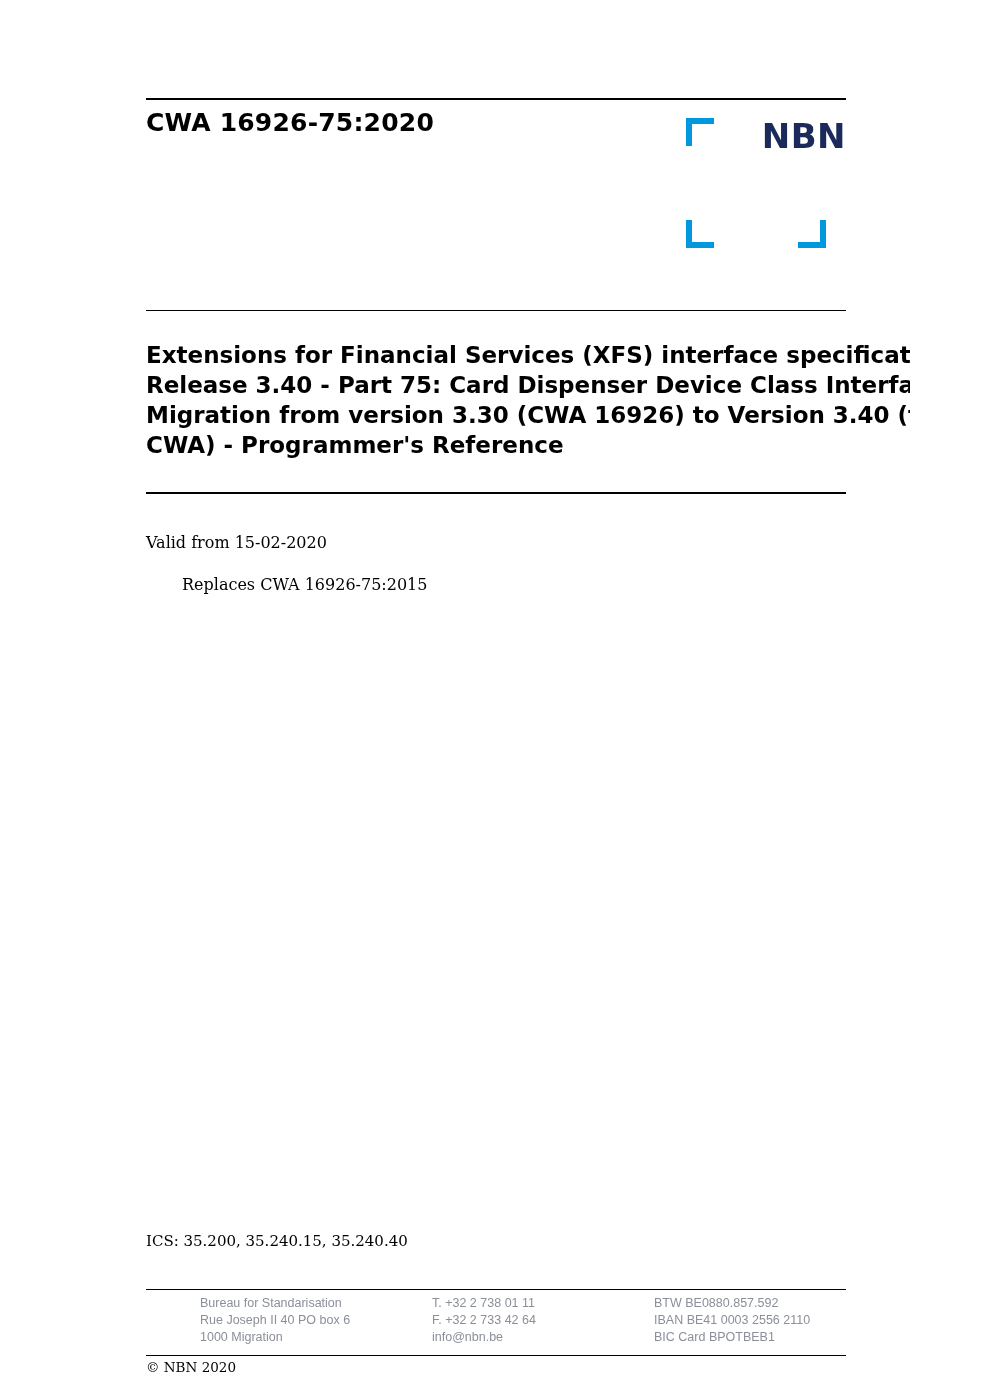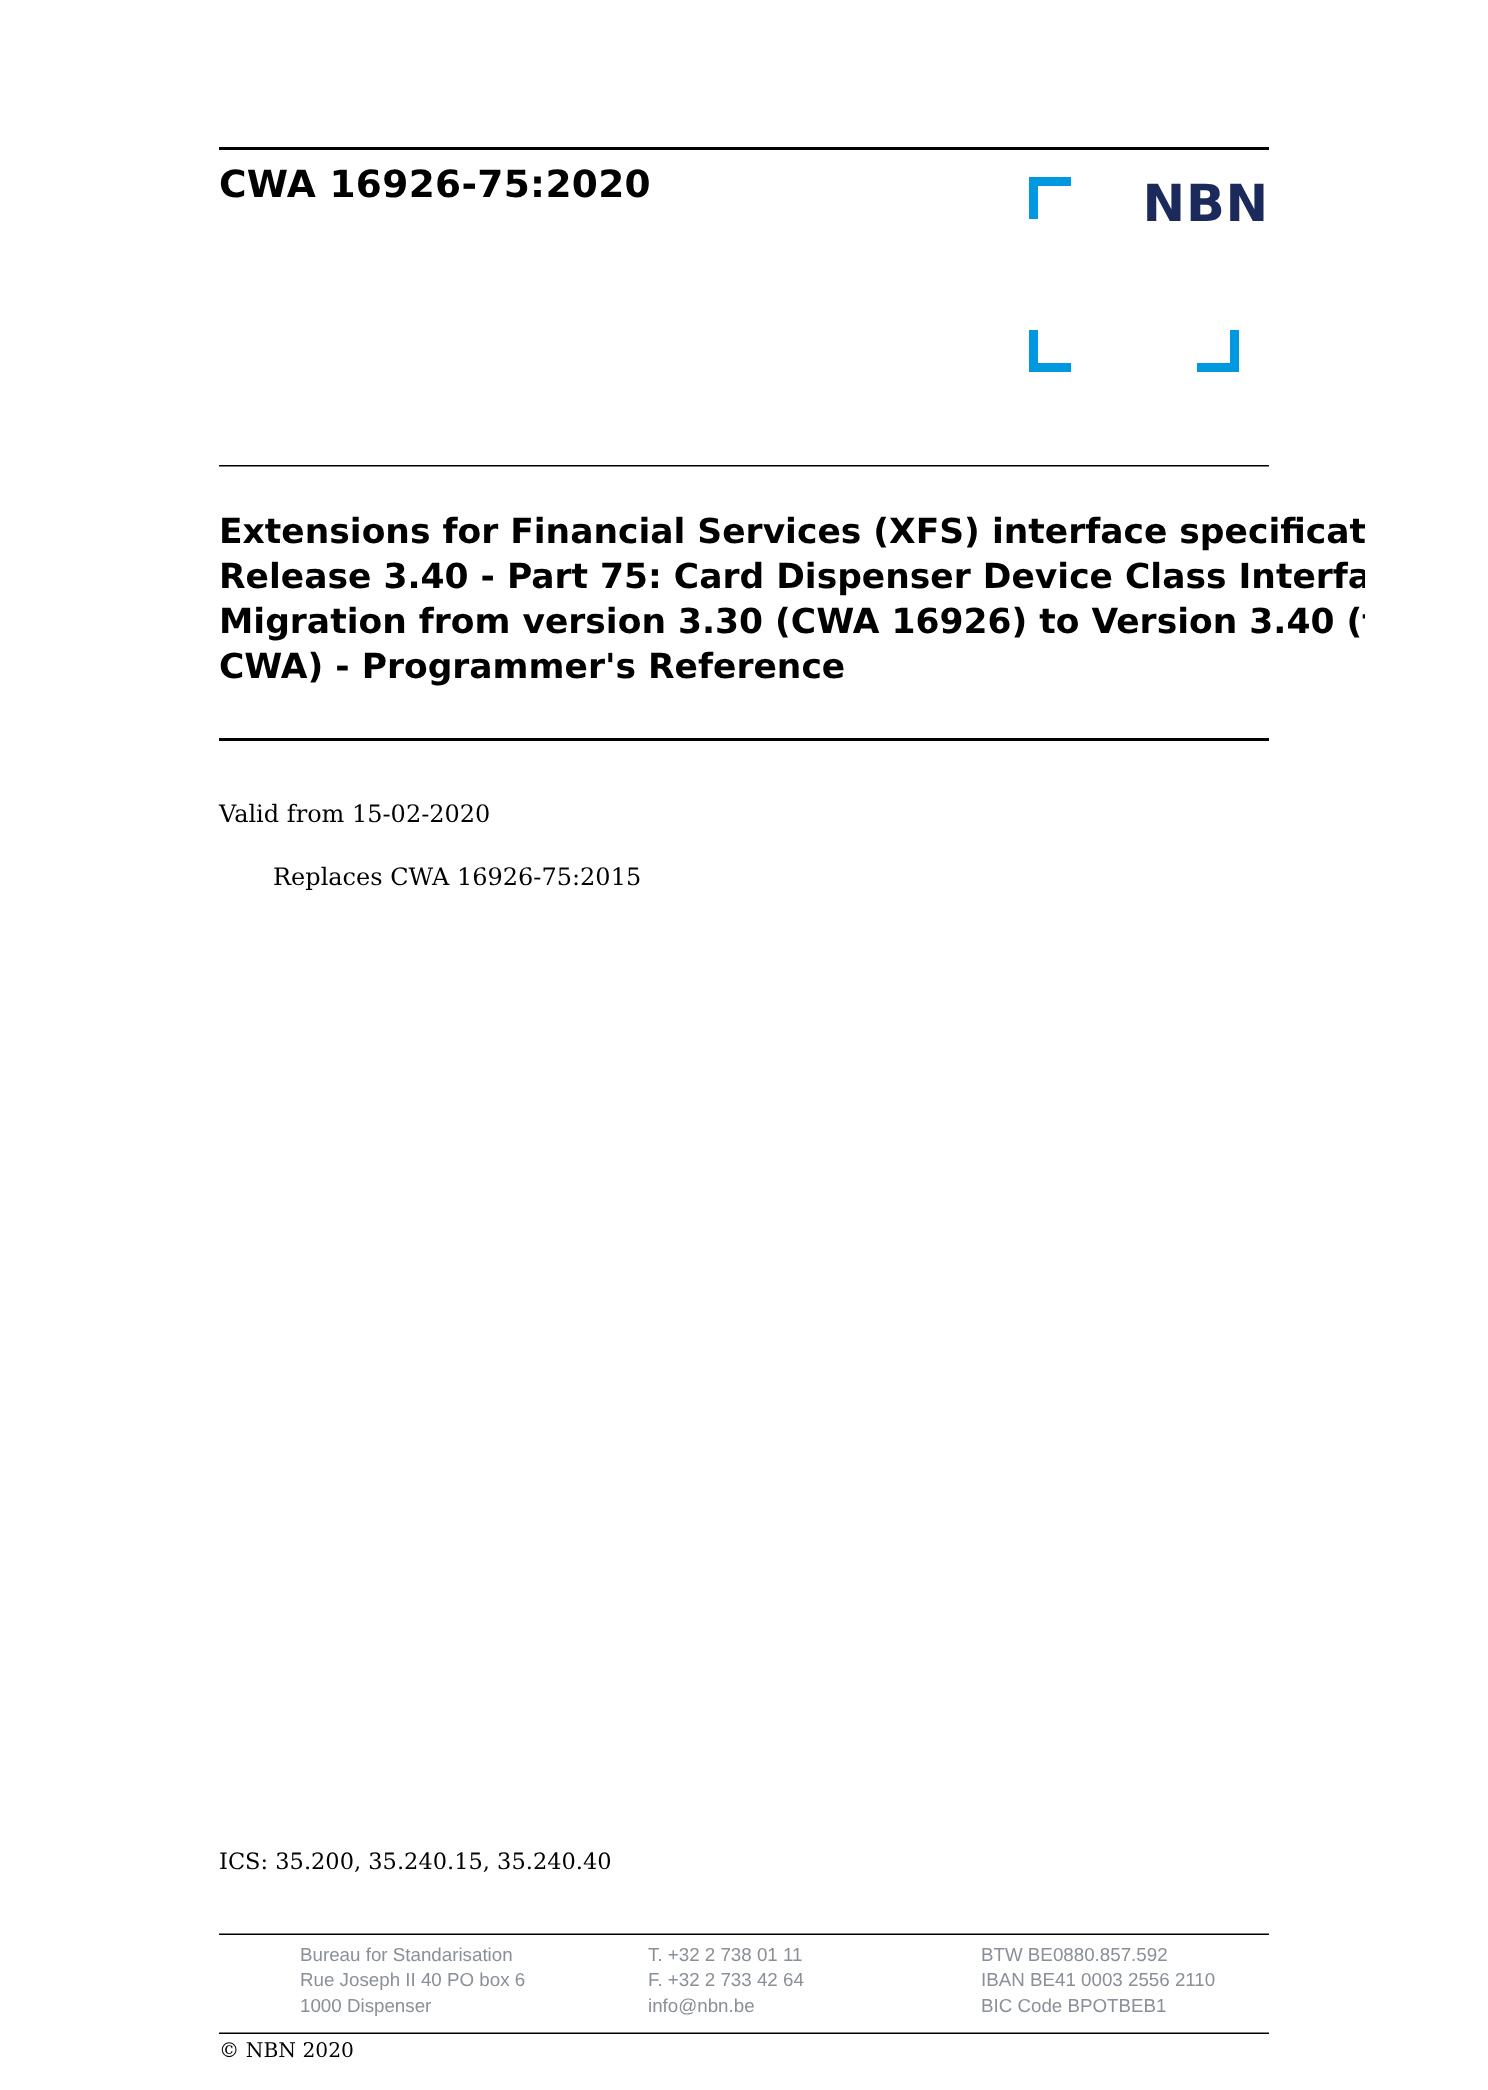--- a/index.html
+++ b/index.html
@@ -211,31 +211,31 @@
   <div class="meta meta-replaces">Replaces CWA 16926-75:2015</div>
 
   <div class="ics">ICS: 35.200, 35.240.15, 35.240.40</div>
 
   <div class="footer-rule"></div>
 
   <div class="footer">
     <div class="footer-col addr">
       <div class="footer-line">Bureau for Standarisation</div>
       <div class="footer-line">Rue Joseph II 40 PO box 6</div>
-      <div class="footer-line">1000 Dispenser</div>
+      <div class="footer-line">1000 Migration</div>
     </div>
     <div class="footer-col tel">
       <div class="footer-line">T. +32 2 738 01 11</div>
       <div class="footer-line">F. +32 2 733 42 64</div>
       <div class="footer-line">info@nbn.be</div>
     </div>
     <div class="footer-col bank">
       <div class="footer-line">BTW BE0880.857.592</div>
       <div class="footer-line">IBAN BE41 0003 2556 2110</div>
-      <div class="footer-line">BIC Code BPOTBEB1</div>
+      <div class="footer-line">BIC Card BPOTBEB1</div>
     </div>
   </div>
 
   <div class="copyright-rule"></div>
 
   <div class="copyright">© NBN 2020</div>
 
 </div>
 
 </body></html>

